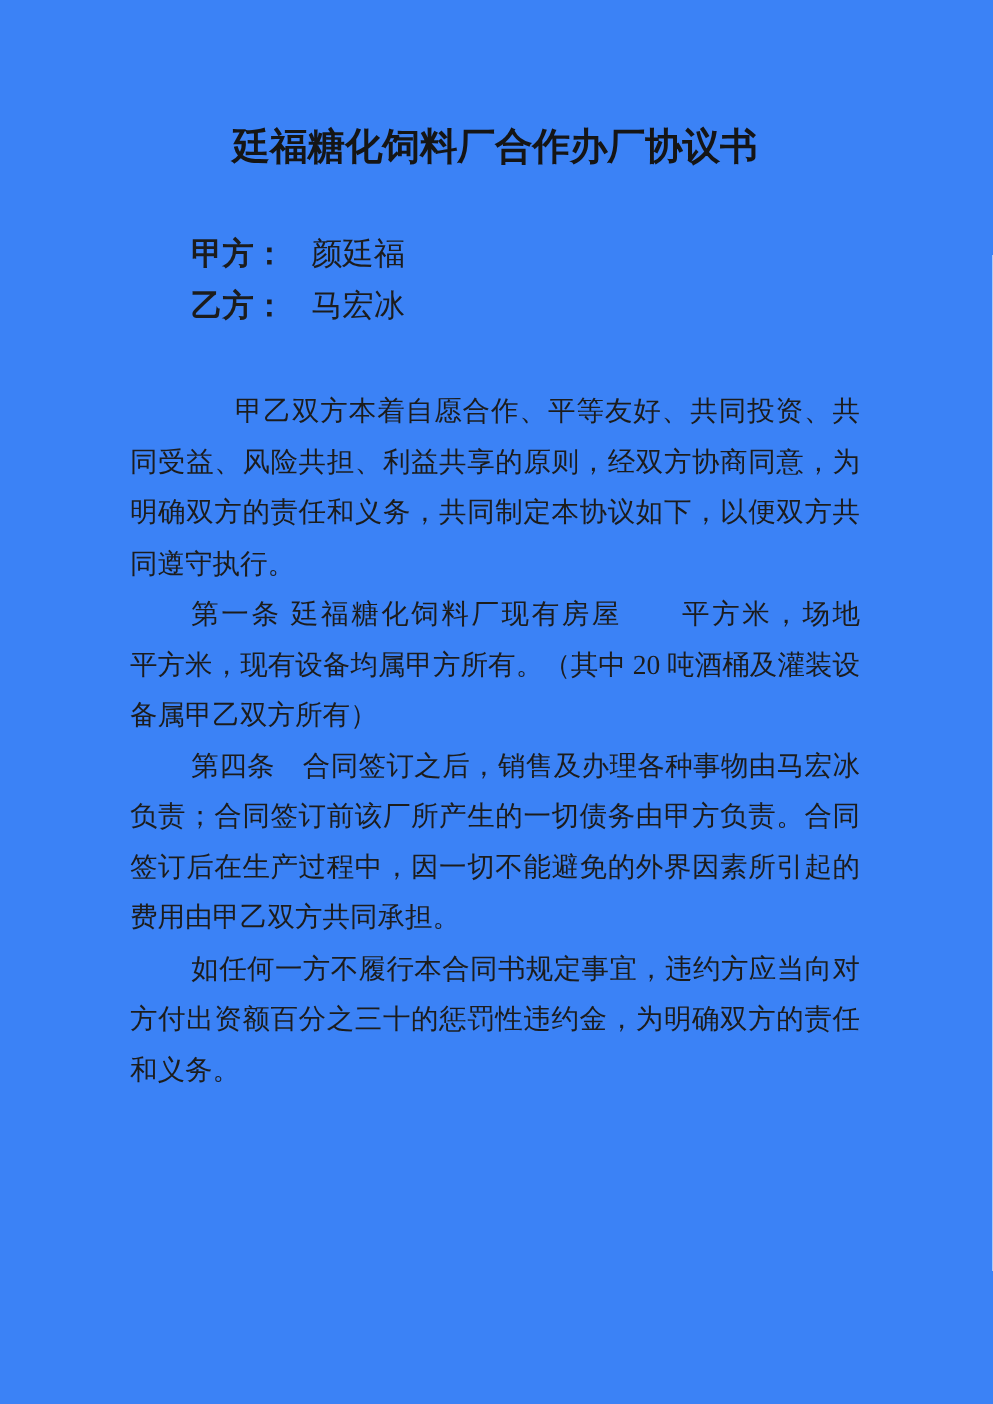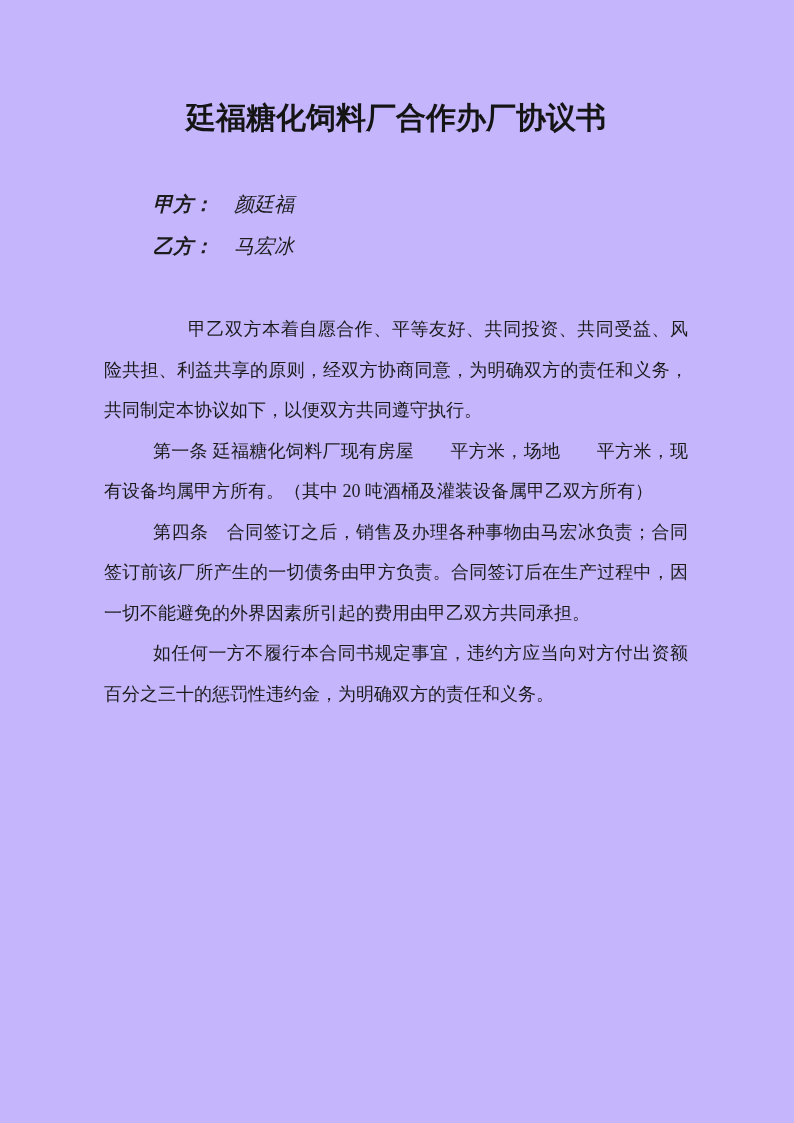--- a/index.html
+++ b/index.html
@@ -5,59 +5,58 @@
   html, body {
     margin: 0;
     padding: 0;
     background: #ffffff;
   }
   .page {
     position: relative;
     width: 794px;
     height: 1123px;
     box-sizing: border-box;
-    background: #c4b5fd;
+    background: #3b82f6;
     padding: 94px 106px 0 104px;
     overflow: hidden;
     font-family: "Liberation Serif", "DejaVu Serif", serif;
     color: #1c1c1c;
   }
   .doc-title {
     margin: 0;
     font-size: 30px;
     font-weight: bold;
     line-height: 47px;
     text-align: center;
     letter-spacing: 0;
     color: #151515;
   }
   .parties {
     margin-top: 42px;
   }
   .party-line {
     margin: 0;
     padding-left: 49px;
-    font-size: 20px;
+    font-size: 25px;
     line-height: 42px;
     white-space: pre;
-    font-style: italic;
   }
   .party-label {
     font-weight: bold;
   }
   .party-name {
     margin-left: 21px;
     font-weight: normal;
   }
   .doc-body {
     margin-top: 42px;
   }
   .para {
     margin: 0;
-    font-size: 18px;
+    font-size: 22px;
     line-height: 40.5px;
     text-align: justify;
     text-justify: inter-character;
     color: #1c1c1c;
   }
   .indent-lg { text-indent: 84px; }
   .indent-sm { text-indent: 49px; }
 </style>
 </head>
 <body>

